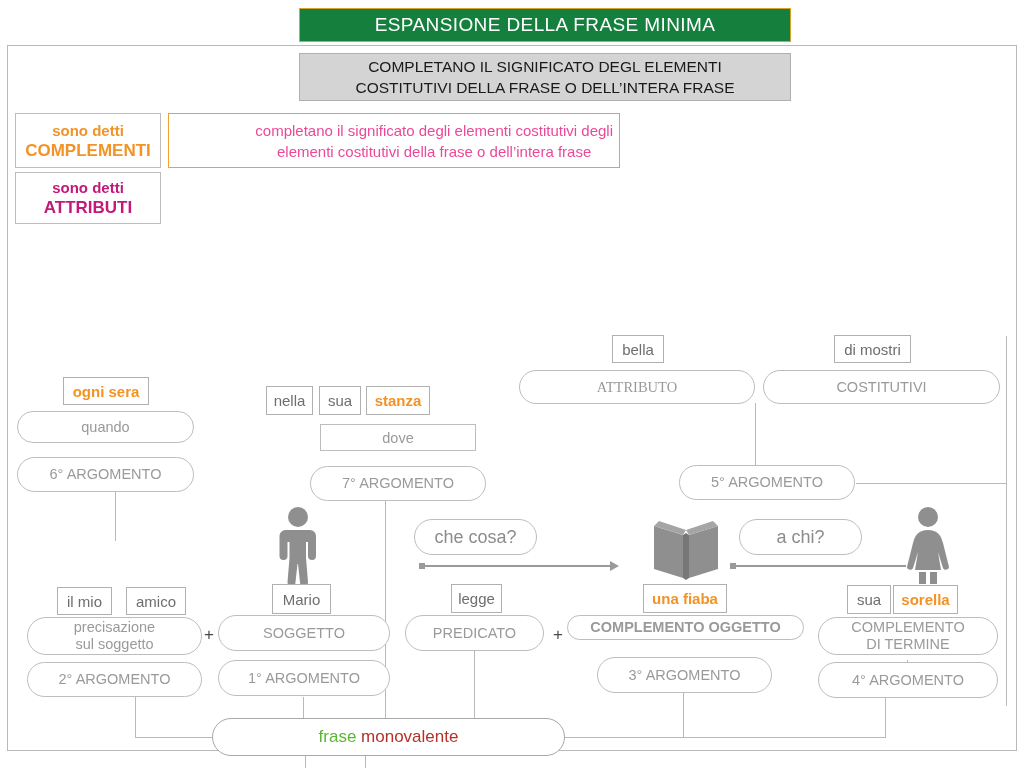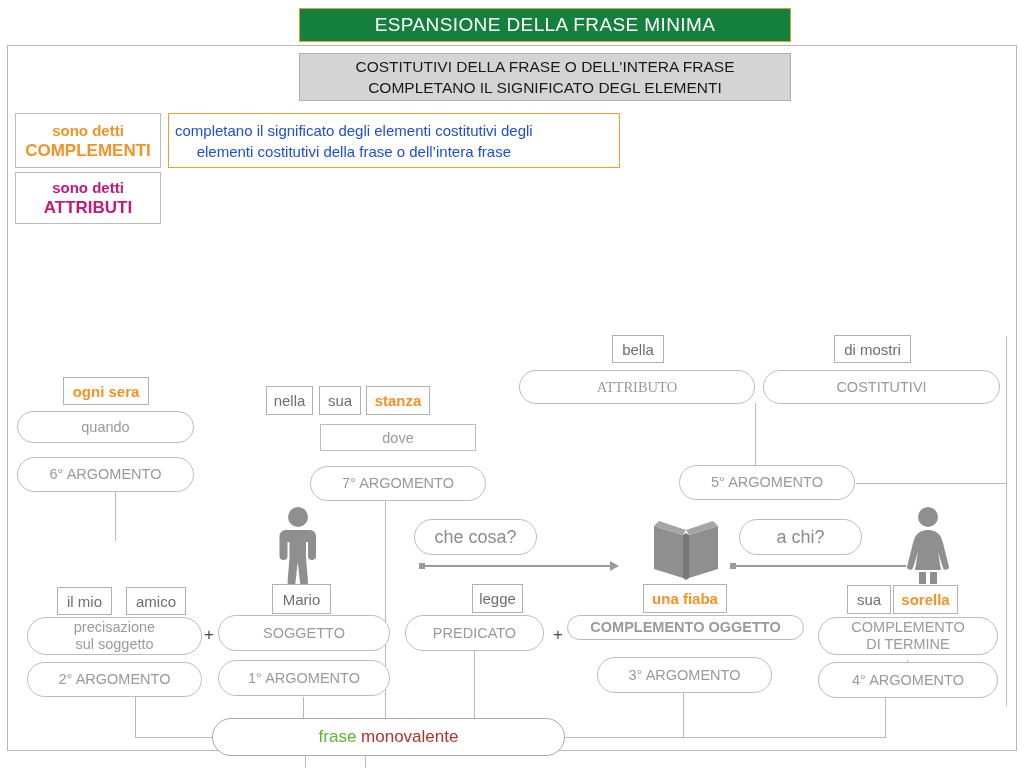--- a/index.html
+++ b/index.html
@@ -37,23 +37,23 @@
   
   .def-box{
     background:#ffffff;border:1px solid #bdbdbd;
     display:flex;flex-direction:column;align-items:center;justify-content:center;
     font-weight:bold;line-height:20px;text-align:center;
   }
   #box-complementi{left:15px;top:113px;width:146px;height:55px;color:#f39325;font-size:16px;}
   #box-attributi{left:15px;top:172px;width:146px;height:52px;color:#c2197a;font-size:16px;}
   #box-desc{
     left:168px;top:113px;width:452px;height:55px;
-    background:#ffffff;border:1px solid #f0a030;color:#1d4ed8;
+    background:#ffffff;border:1px solid #f0a030;color:#ec4899;
     font-size:15px;line-height:21px;text-align:center;
-    display:flex;align-items:center;justify-content:flex-start;padding:0 6px;
+    display:flex;align-items:center;justify-content:flex-end;padding:0 6px;
   }
   .def-line1{font-size:15px}
   .def-line2{font-size:17px}
 
   
   .word{
     background:#ffffff;border:1px solid #b0b0b0;color:#6e6e6e;
     font-size:15px;display:flex;align-items:center;justify-content:center;
     text-align:center;
   }
@@ -102,22 +102,22 @@
 <body>
 
 <div class="abs" id="title-bar">
   <span>ESPANSIONE DELLA FRASE MINIMA</span>
 </div>
 
 <div class="abs" id="outer-frame"></div>
 
 <div class="abs" id="subtitle-box">
   <div>
+    <div>COMPLETANO IL SIGNIFICATO DEGL ELEMENTI</div>
     <div>COSTITUTIVI DELLA FRASE O DELL’INTERA FRASE</div>
-    <div>COMPLETANO IL SIGNIFICATO DEGL ELEMENTI</div>
   </div>
 </div>
 
 <div class="abs def-box" id="box-complementi">
   <span class="def-line1">sono detti</span>
   <span class="def-line2">COMPLEMENTI</span>
 </div>
 
 <div class="abs def-box" id="box-attributi" style="color:#c2197a">
   <span class="def-line1">sono detti</span>
@@ -261,21 +261,21 @@
 <div class="abs word" style="left:272px;top:584px;width:59px;height:30px;">
   <span>Mario</span>
 </div>
 <div class="abs pill" style="left:218px;top:615px;width:172px;height:36px;">
   <span>SOGGETTO</span>
 </div>
 <div class="abs pill" style="left:218px;top:660px;width:172px;height:36px;">
   <span>1° ARGOMENTO</span>
 </div>
 
-<div class="abs word" style="left:472px;top:584px;width:51px;height:29px;">
+<div class="abs word" style="left:451px;top:584px;width:51px;height:29px;">
   <span>legge</span>
 </div>
 <div class="abs pill" style="left:405px;top:615px;width:139px;height:36px;">
   <span>PREDICATO</span>
 </div>
 
 <div class="abs plus" style="left:549px;top:622px;width:18px;height:26px;">
   <span>+</span>
 </div>
 

